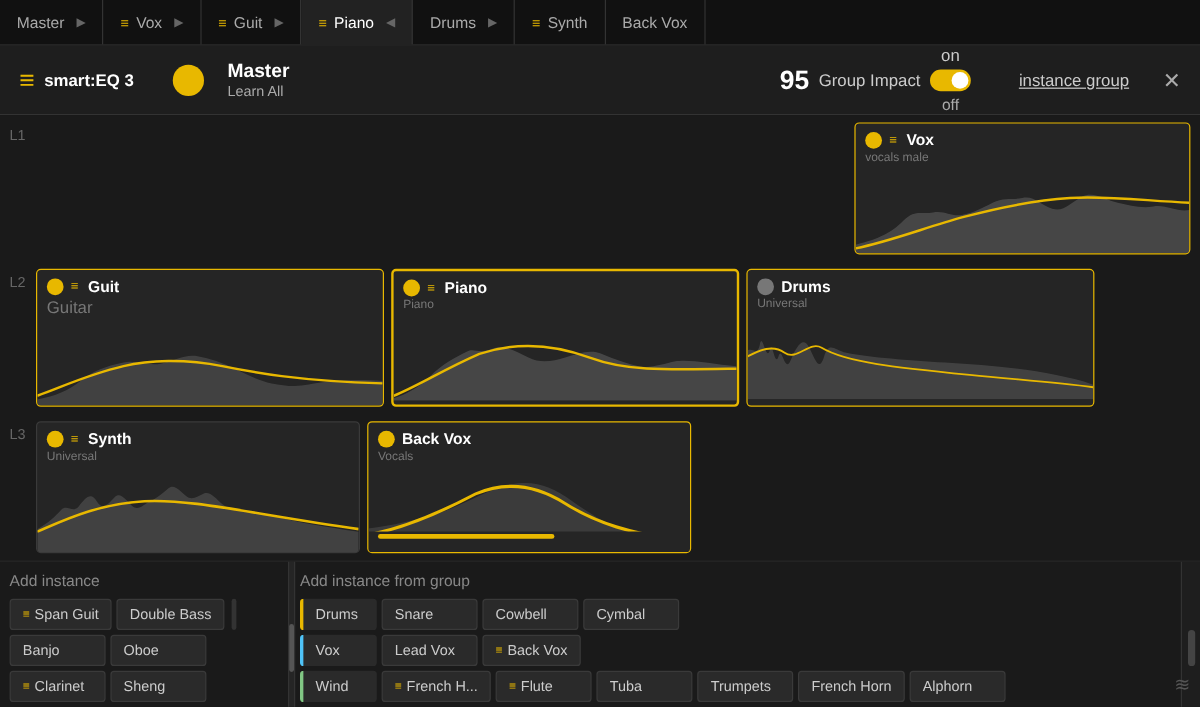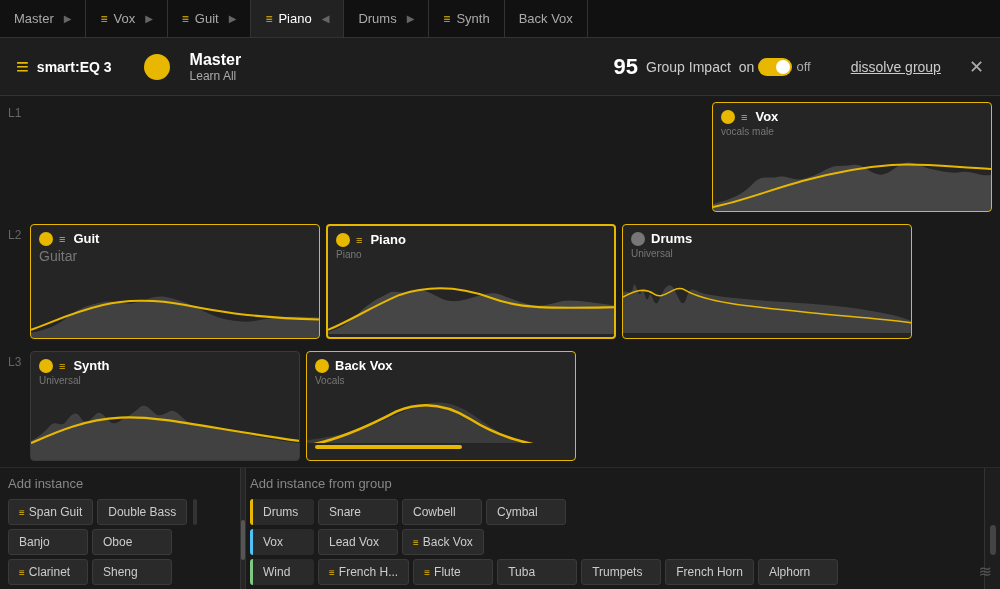--- a/index.html
+++ b/index.html
@@ -71,21 +71,21 @@
     .master-sub { font-size: 12px; color: #aaa; }
     .group-impact {
       margin-left: auto;
       display: flex;
       align-items: center;
       gap: 8px;
       font-size: 14px;
       color: #ccc;
     }
     .impact-num { font-size: 22px; color: #fff; font-weight: bold; }
-    .toggle-wrap { display: flex; align-items: center; gap: 4px; }
+    .toggle-wrap { display: flex; align-items: center; gap: 4px; flex-direction: column; }
     .toggle {
       width: 34px; height: 18px;
       background: #e8b800;
       border-radius: 9px;
       position: relative;
       cursor: pointer;
     }
     .toggle::after {
       content: '';
       width: 14px; height: 14px;
@@ -346,21 +346,21 @@
   </div>
   <div class="group-impact">
     <span class="impact-num">95</span>
     <span>Group Impact</span>
     <div class="toggle-wrap">
       <span>on</span>
       <div class="toggle"></div>
       <span class="toggle-label">off</span>
     </div>
   </div>
-  <div class="dissolve-btn">dissolve group</div>
+  <div class="dissolve-btn">instance group</div>
   <div class="close-btn">✕</div>
 </div>
 
 <div class="main-content">
 
   <div class="layer-row layer1">
     <span class="layer-label">L1</span>
     <div class="eq-card highlighted" style="flex: 0 0 280px; max-width: 280px;">
       <div class="card-header">
         <div class="card-dot"></div>

